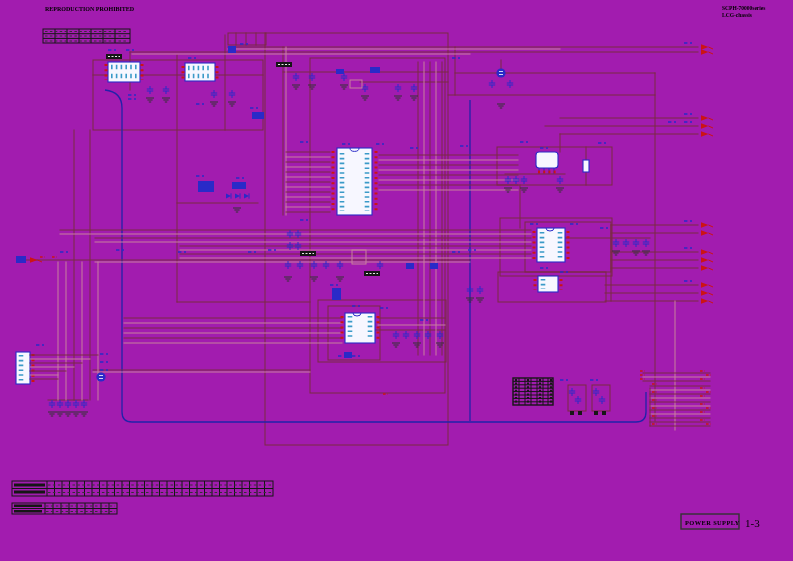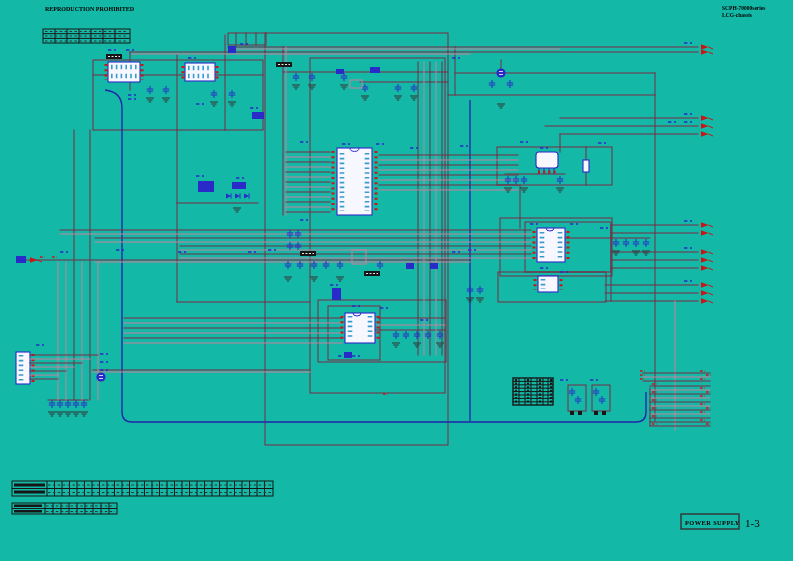--- a/index.html
+++ b/index.html
@@ -1,20 +1,20 @@
 <!DOCTYPE html>
 <html style="--wire: #7a2a42; --wire_alt: #c8809c; --bus: #2222aa; --component: #2a2ac8; --accent: #cc1414; --ink: #161616;"><head>
 <meta charset="utf-8">
 <style>
   :root{
     --wire:#7a2a42; --wire_alt:#c8809c; --bus:#2222aa;
     --component:#2a2ac8; --accent:#cc1414; --ink:#161616;
   }
   html,body{margin:0;padding:0;background:#fff;}
-  #page{position:relative;width:793px;height:561px;background:#14b8a6;overflow:hidden;
+  #page{position:relative;width:793px;height:561px;background:#a21caf;overflow:hidden;
         font-family:"Liberation Serif",serif;}
   svg{position:absolute;left:0;top:0;}
   
   .wm{stroke:var(--wire);stroke-width:1;fill:none;stroke-linecap:square}
   .wp{stroke:var(--wire_alt);stroke-width:1;fill:none;stroke-linecap:square}
   .wb{stroke:var(--bus);stroke-width:1.3;fill:none}
   .cmp{stroke:var(--component);stroke-width:1;fill:none}
   .cmpf{fill:var(--component)}
   .icb{fill:#f7f7ff;stroke:var(--component);stroke-width:1.1}
   .pad{stroke:var(--accent);stroke-width:3;stroke-dasharray:2 3.2;fill:none}

